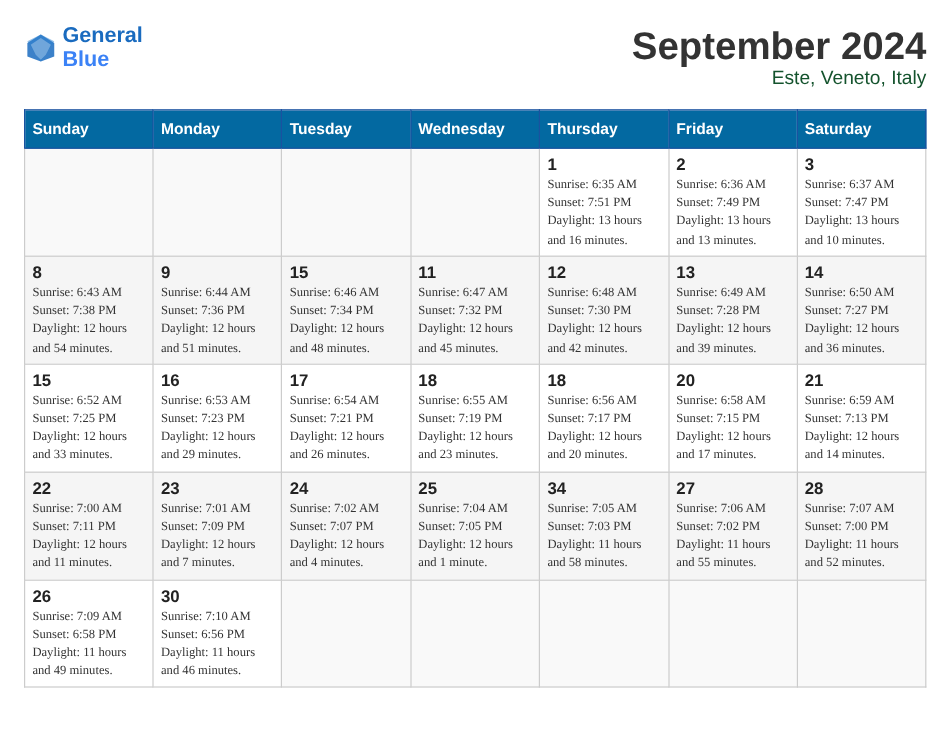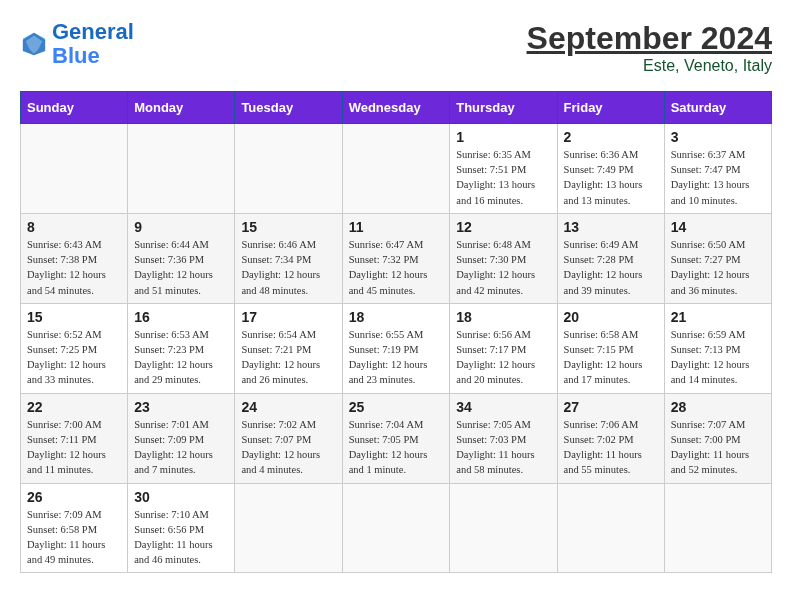--- a/index.html
+++ b/index.html
@@ -15,50 +15,49 @@
       justify-content: space-between;
       align-items: flex-start;
       margin-bottom: 16px;
     }
     .logo {
       display: flex;
       align-items: center;
       gap: 4px;
     }
     .logo-text {
-      font-size: 22px;
+      font-size: 18px;
       font-weight: bold;
       color: #333;
       line-height: 1.1;
     }
     .logo-text span { color: #1a6bbf; }
     .logo-icon {
       width: 28px;
       height: 28px;
     }
     .title-block {
       text-align: right;
     }
     .month-title {
       font-size: 32px;
       font-weight: bold;
       color: #333;
-      text-decoration: underline;
     }
     .subtitle {
       font-size: 16px;
       color: #14532d;
     }
     table {
       width: 100%;
       border-collapse: collapse;
       font-size: 11px;
     }
     thead tr th {
-      background-color: #6d28d9;
+      background-color: #0369a1;
       color: #fff;
       padding: 8px 6px;
       text-align: left;
       font-size: 13px;
       font-weight: bold;
       border: 1px solid #1a52a0;
     }
     tbody tr td {
       border: 1px solid #ccc;
       vertical-align: top;

